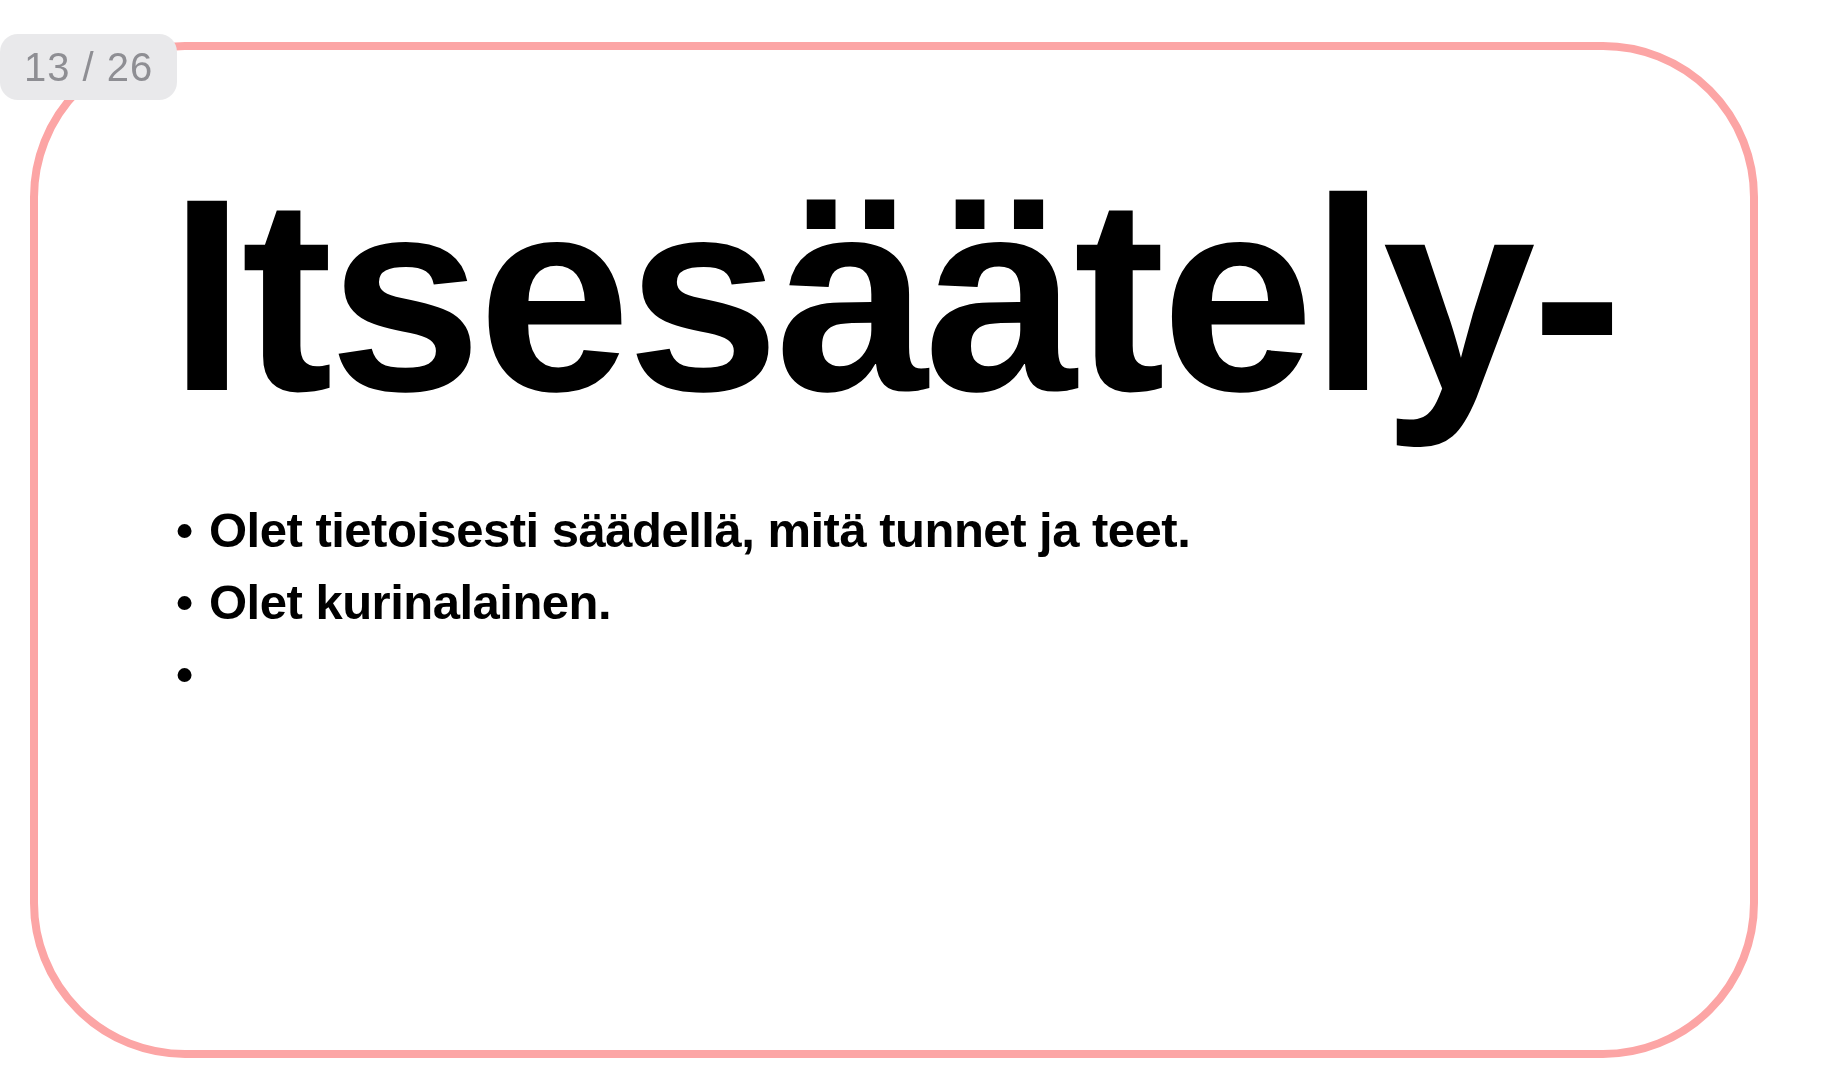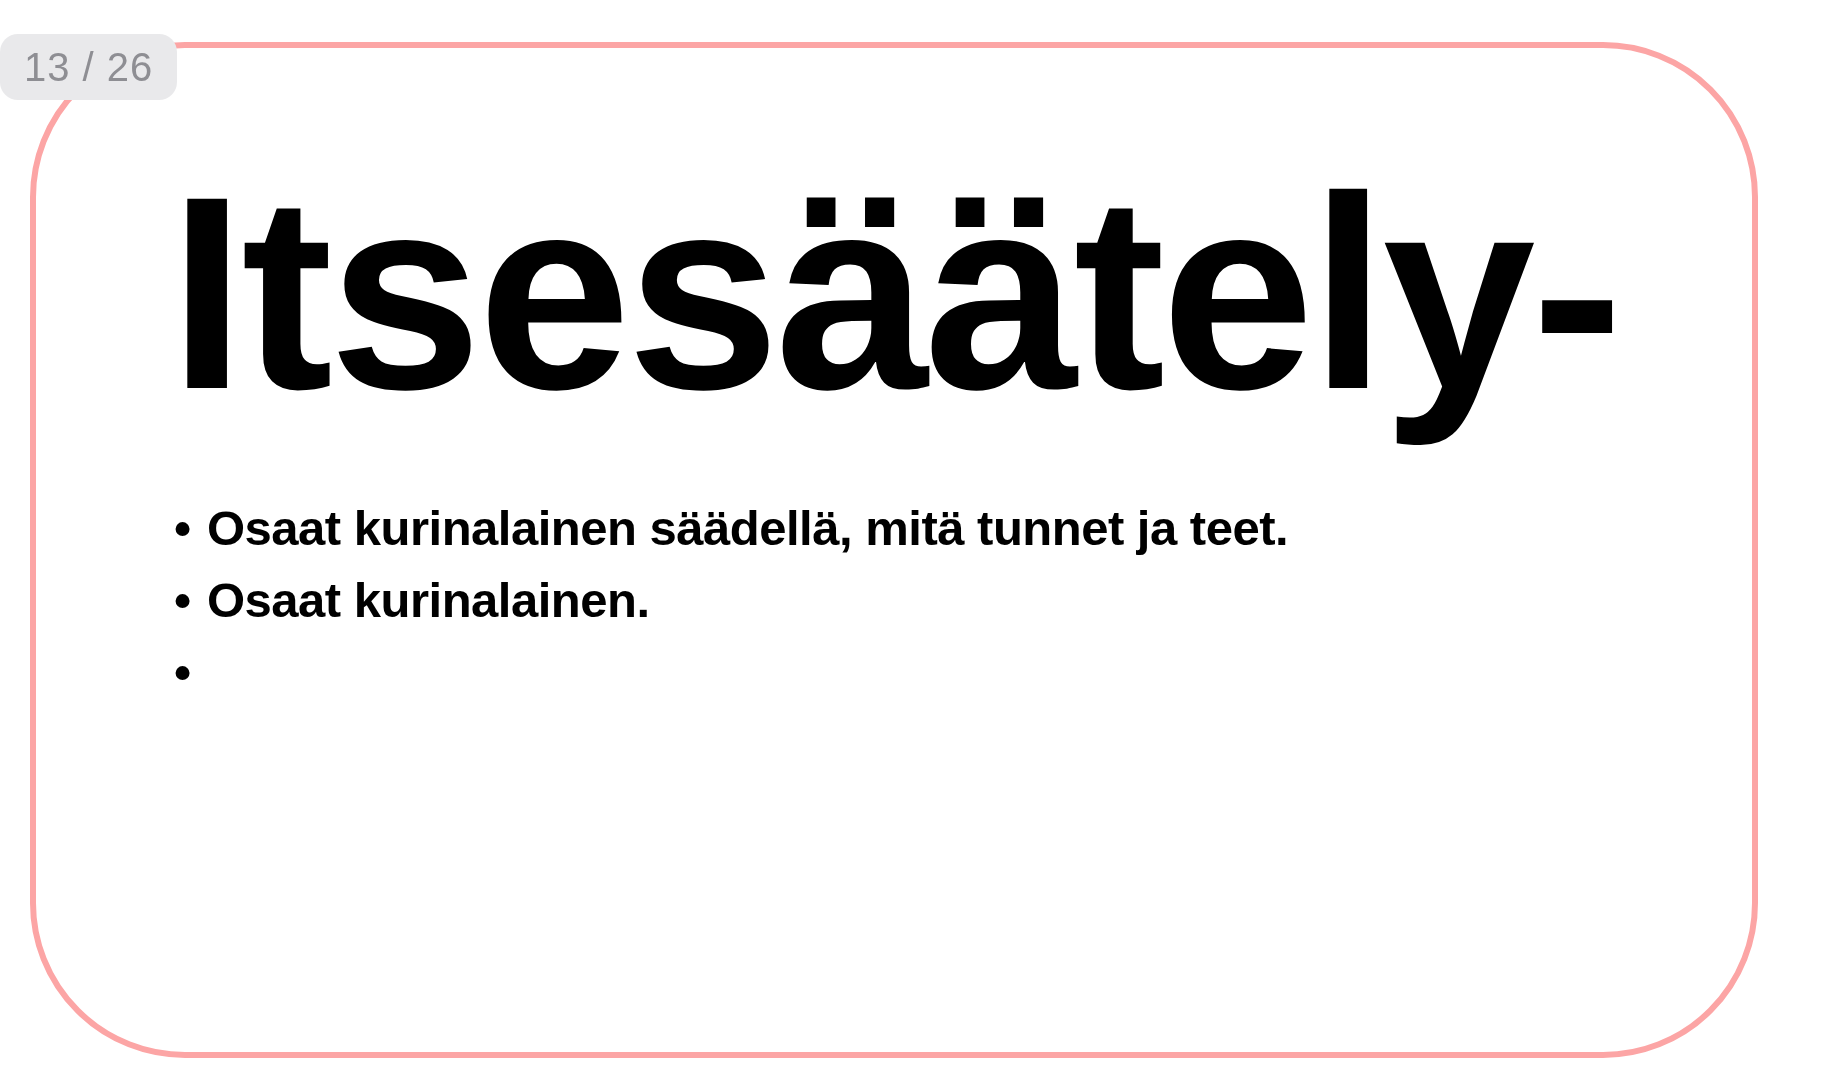--- a/index.html
+++ b/index.html
@@ -14,21 +14,21 @@
   }
 
   
   .card {
     position: absolute;
     left: 30px;
     top: 42px;
     width: 1728px;
     height: 1016px;
     background: #ffffff;
-    border: 6px solid #fca5a5;
+    border: 8px solid #fca5a5;
     border-radius: 155px;
     display: flex;
     flex-direction: column;
     align-items: stretch;
     cursor: pointer;
   }
 
   .card-title {
     margin-top: 110px;
     text-align: center;
@@ -90,25 +90,25 @@
 <body>
 
 <div class="card">
   <div class="card-title">
     <div>Itsesäätely-</div>
   </div>
 
   <ul class="bullets">
     <li>
       <span class="marker">•</span>
-      <span>Osaat kurinalainen säädellä, mitä tunnet ja teet.</span>
+      <span>Olet tietoisesti säädellä, mitä tunnet ja teet.</span>
     </li>
     <li>
       <span class="marker">•</span>
-      <span>Osaat kurinalainen.</span>
+      <span>Olet kurinalainen.</span>
     </li>
     <li>
       <span class="marker">•</span>
     </li>
   </ul>
 </div>
 
 <div class="badge">
   <span>13 / 26</span>
 </div>

